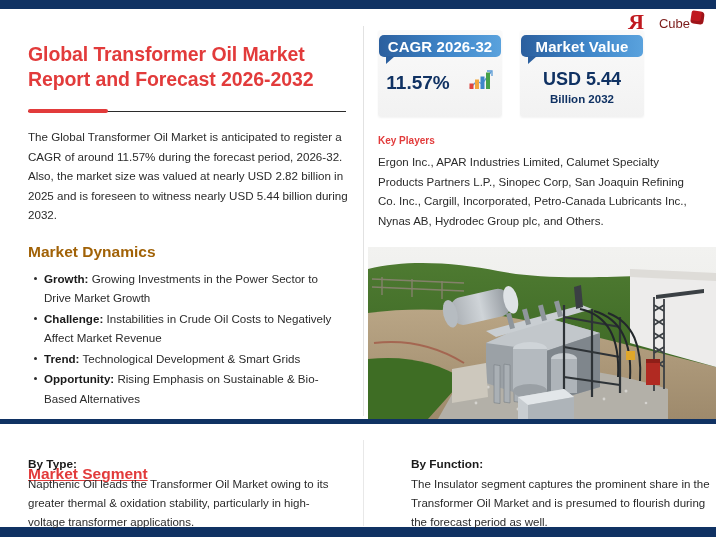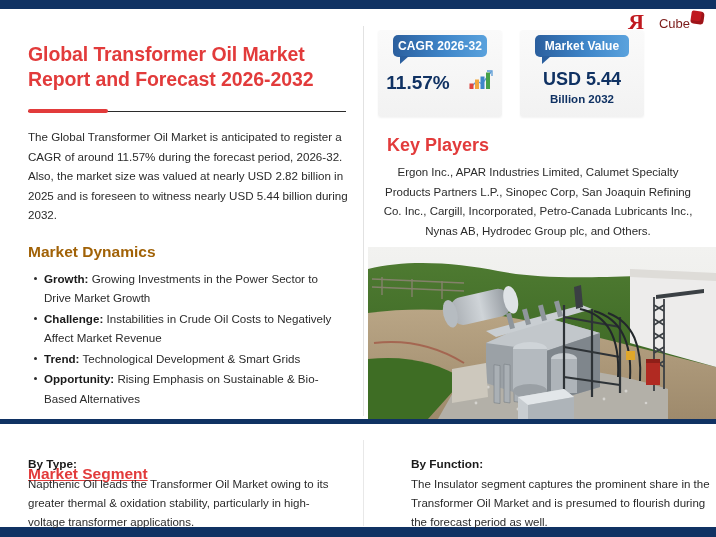--- a/index.html
+++ b/index.html
@@ -169,26 +169,26 @@
     width: 124px;
     background: linear-gradient(180deg, #fafafa 0%, #f2f2f2 100%);
     border-radius: 3px;
     padding: 0 0 9px 0;
     position: relative;
     box-shadow: 0 1px 2px rgba(0,0,0,0.05);
   }
   .bubble {
     position: relative;
     margin: 5px auto 0 auto;
-    width: 94px;
+    width: 122px;
     height: 22px;
     background: linear-gradient(90deg, #2b5f9e 0%, #3f86c9 55%, #5aa2dd 100%);
     border-radius: 5px;
     color: #ffffff;
-    font-size: 12px;
+    font-size: 15px;
     font-weight: bold;
     display: flex;
     align-items: center;
     justify-content: center;
     letter-spacing: 0.1px;
   }
   .bubble::after {
     content: "";
     position: absolute;
     left: 7px; bottom: -7px;
@@ -222,31 +222,30 @@
   }
   .mv-sub {
     font-size: 11.5px;
     font-weight: bold;
     color: #103263;
     line-height: 17px;
   }
 
   .kp-head {
     color: #e23b3b;
-    font-size: 18px;
-    font-weight: bold;
-    margin: 18px 0 7px 9px;
+    font-size: 10px;
+    font-weight: bold;
+    margin: 18px 0 7px 0;
   }
   .kp-body {
     font-size: 11.5px;
     line-height: 19.5px;
     color: #2b2b2b;
     margin: 0;
     width: 320px;
-    text-align: center;
   }
 
   
   .photo {
     position: absolute;
     left: 368px; top: 247px;
     width: 348px; height: 172px;
     overflow: hidden;
   }
   .photo svg { display: block; }

